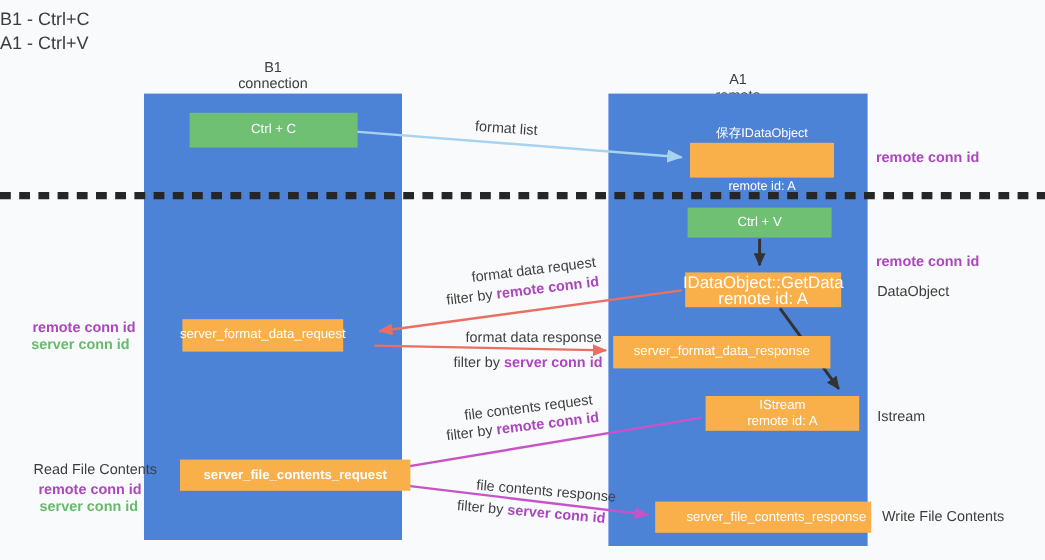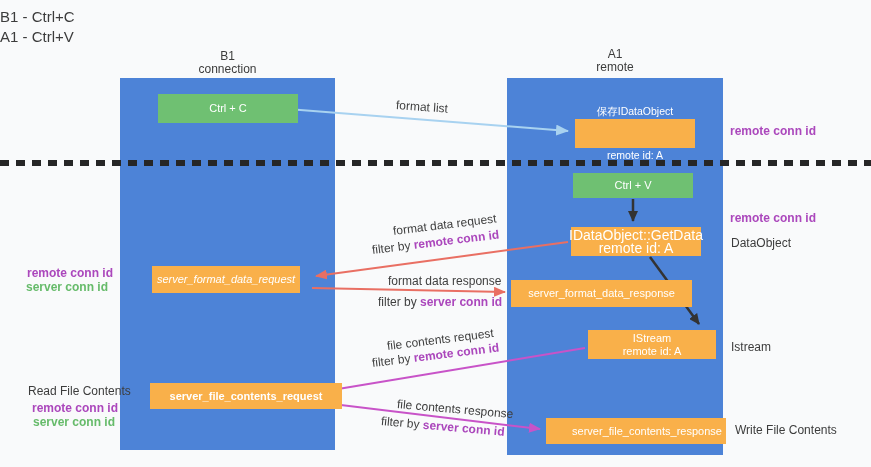--- a/index.html
+++ b/index.html
@@ -38,21 +38,21 @@
 
   <div class="abs title">
     <div>B1 - Ctrl+C</div>
     <div>A1 - Ctrl+V</div>
   </div>
 
   <div class="abs lane-header" style="left:120px;top:50px;width:215px;">
     <div>B1</div>
     <div>connection</div>
   </div>
-  <div class="abs lane-header" style="left:507px;top:48px;width:216px;">
+  <div class="abs lane-header" style="left:507px;top:60px;width:216px;">
     <div>A1</div>
     <div>remote</div>
   </div>
 
   <div class="abs lane" style="left:120px;top:78px;width:215px;height:372px;"></div>
   <div class="abs lane" style="left:507px;top:78px;width:216px;height:377px;"></div>
 
   <svg class="overlay" width="871" height="467" viewBox="0 0 871 467">
     <defs>
       <marker id="ah-lb" markerUnits="userSpaceOnUse" markerWidth="13" markerHeight="11" refX="12" refY="5.5" orient="auto">
@@ -91,21 +91,21 @@
 
   <div class="abs box green" style="left:573px;top:173px;width:120px;height:25px;">
     <div>Ctrl + V</div>
   </div>
 
   <div class="abs box orange" style="left:571px;top:227px;width:130px;height:29px;font-size:14px;">
     <div>IDataObject::GetData</div>
     <div>remote id: A</div>
   </div>
 
-  <div class="abs box orange" style="left:152px;top:266px;width:148px;height:27px;font-style:italic;">
+  <div class="abs box orange" style="left:152px;top:266px;width:134px;height:27px;">
     <div>server_format_data_request</div>
   </div>
 
   <div class="abs box orange" style="left:511px;top:280px;width:181px;height:27px;">
     <div>server_format_data_response</div>
   </div>
 
   <div class="abs box orange" style="left:588px;top:330px;width:128px;height:29px;">
     <div>IStream</div>
     <div>remote id: A</div>

